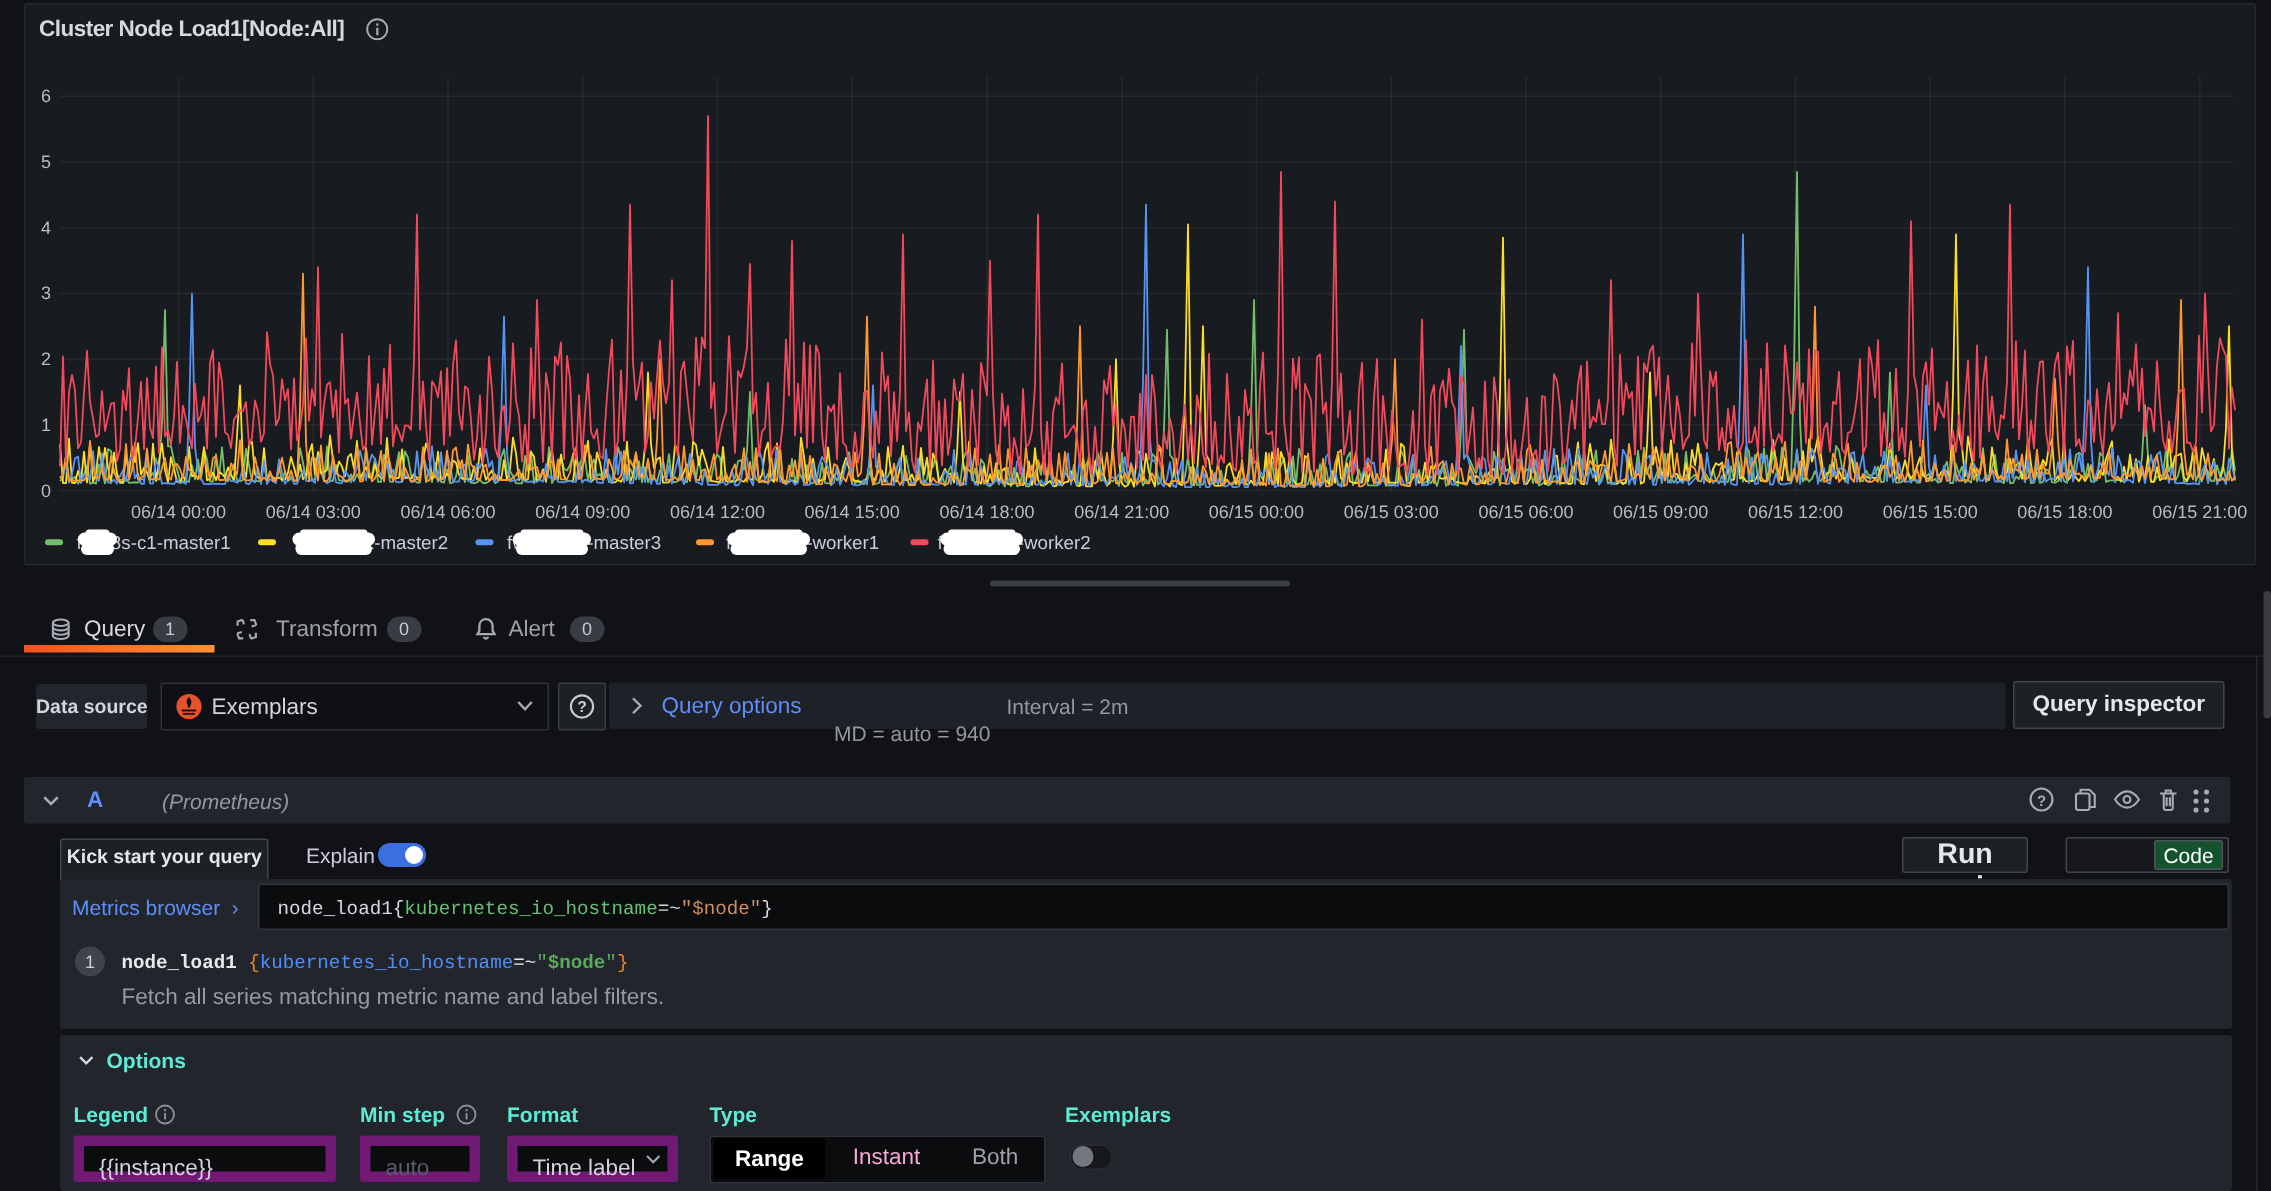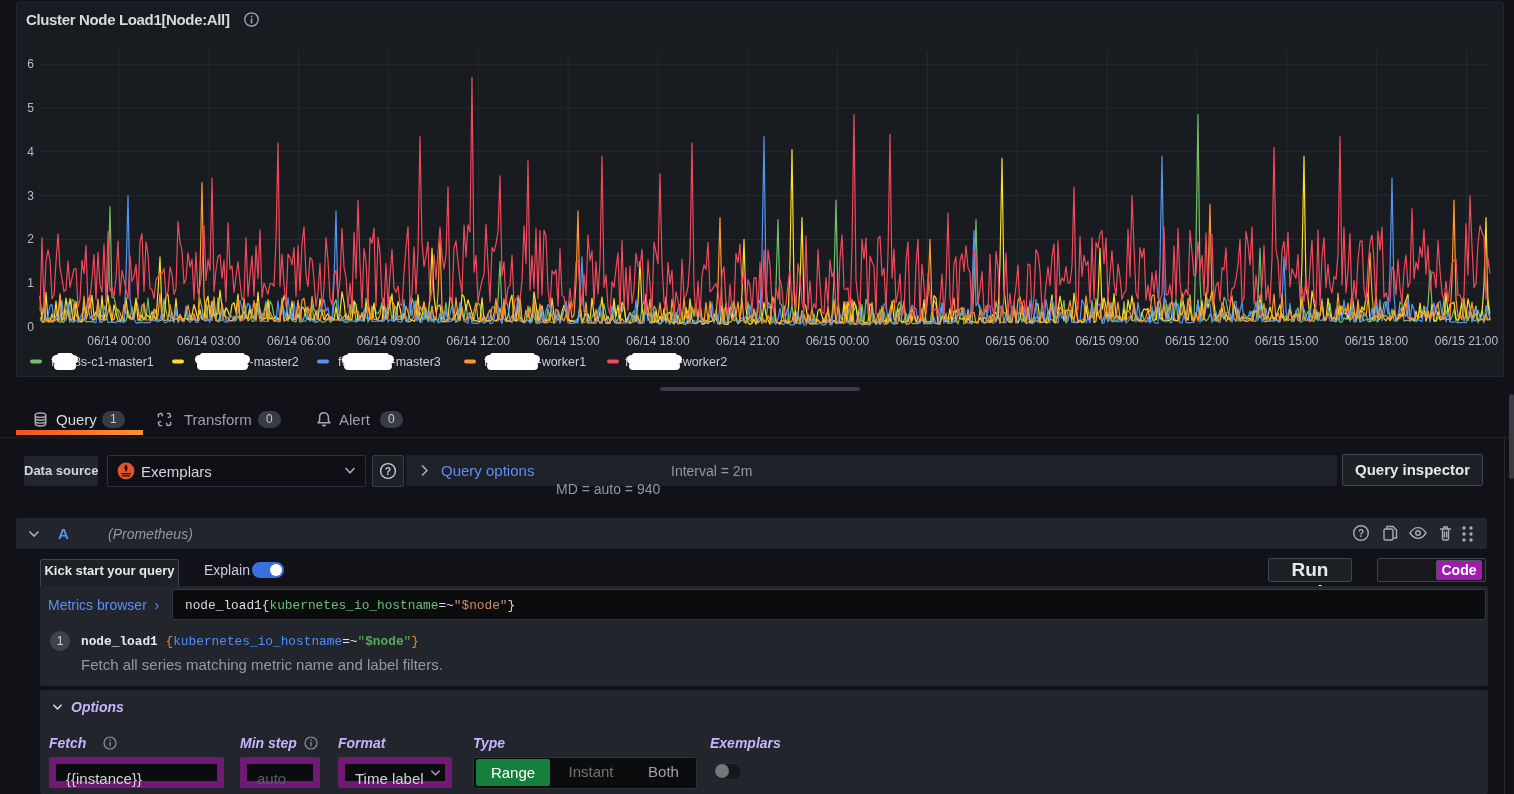--- a/index.html
+++ b/index.html
@@ -10,21 +10,21 @@
   border:1px solid #25272e; border-radius:2px; }
 #ptitle { left:26px; top:11px; font-size:15px; font-weight:bold; color:#d8d9df; letter-spacing:-0.35px; }
 .mono { font-family:"Liberation Mono", monospace; }
 .pill { display:inline-block; background:#3a3c43; color:#c9cad2; border-radius:9px;
   font-size:12px; padding:1px 8px; line-height:15px; }
 .tabtxt { font-size:15px; }
 .btn { position:absolute; background:#1d2025; border:1px solid #42454e; border-radius:2px;
   color:#e6e7ec; font-weight:bold; text-align:center; }
 .inp { position:absolute; background:#0b0c0e; border:7px solid #701a75; border-radius:2px;
   font-size:15px; color:#d3d4db; line-height:29px; padding-left:10px; }
-.lbl { position:absolute; font-size:14px; font-weight:bold; color:#c4b5fd;font-style:italic; }
+.lbl { position:absolute; font-size:14px; font-weight:bold; color:#5eead4; }
 svg.ic { position:absolute; stroke:#a8aab3; fill:none; stroke-width:1.5; }
 </style>
 </head>
 <body>
 <div class="abs" id="panel"></div>
 <div class="abs" id="ptitle">Cluster Node Load1[Node:All]</div>
 <svg class="abs" style="left:244px;top:12px" width="15" height="15" viewBox="0 0 15 15">
   <circle cx="7.5" cy="7.5" r="6.7" fill="none" stroke="#a8aab3" stroke-width="1.3"></circle>
   <rect x="6.8" y="6.5" width="1.5" height="5" fill="#a8aab3"></rect>
   <rect x="6.8" y="3.6" width="1.5" height="1.6" fill="#a8aab3"></rect>
@@ -192,38 +192,38 @@
 </g>
   </svg>
 
 <div class="btn" style="left:40px;top:559px;width:139px;height:40px;font-size:13px;line-height:21px">Kick start your query</div>
 <div class="abs" style="left:204px;top:562px;font-size:14px;color:#ccccdc">Explain</div>
 <div class="abs" style="left:252px;top:562px;width:32px;height:16px;border-radius:8px;background:#3b6fe0"></div>
 <div class="abs" style="left:270px;top:564px;width:12px;height:12px;border-radius:50%;background:#fff"></div>
 <div class="btn" style="left:1268px;top:558px;width:84px;height:24px;font-size:19px;line-height:22px">Run queries</div>
 <div class="abs" style="left:1377px;top:558px;width:109px;height:24px;border:1px solid #42454e;border-radius:2px;background:#16181d"></div>
 <div class="abs" style="left:1390px;top:592px;font-size:14px;color:#5eead4">Builder</div>
-<div class="abs" style="left:1436px;top:560px;width:46px;height:20px;background:#a21caf;border:1px solid #51545c;border-radius:2px;
-  font-size:14px;font-weight:bold;color:#fff;text-align:center;line-height:19px">Code</div>
+<div class="abs" style="left:1436px;top:560px;width:46px;height:20px;background:#14532d;border:1px solid #51545c;border-radius:2px;
+  font-size:14px;font-weight:normal;color:#fff;text-align:center;line-height:19px">Code</div>
 
 <div class="abs" style="left:40px;top:586px;width:1448px;height:100px;background:#22252b;border-radius:2px"></div>
 <div class="abs" style="left:48px;top:597px;font-size:14px;font-weight:500;color:#5e8ef9">Metrics browser &nbsp;›</div>
 <div class="abs" style="left:172px;top:589px;width:1314px;height:31px;background:#0b0c0e;border:1px solid #35373e;border-radius:2px"></div>
 <div class="abs mono" style="left:185px;top:598px;font-size:12.8px;color:#d8d9e0">node_load1{<span style="color:#6abf77">kubernetes_io_hostname</span>=~<span style="color:#d08e62">"$node"</span>}</div>
 <div class="abs" style="left:50px;top:631px;width:20px;height:20px;border-radius:50%;background:#40434a;
   font-size:12px;color:#d0d1d8;text-align:center;line-height:20px">1</div>
 <div class="abs mono" style="left:81px;top:634px;font-size:12.8px"><b style="color:#e8e9ee">node_load1</b> <span style="color:#e8852c">{</span><span style="color:#4d8eff">kubernetes_io_hostname</span><span style="color:#e8e9ee">=~</span><span style="color:#57ab5a">"<b>$node</b>"</span><span style="color:#e8852c">}</span></div>
 <div class="abs" style="left:81px;top:656px;font-size:15px;color:#9698a3">Fetch all series matching metric name and label filters.</div>
 
 <div class="abs" style="left:40px;top:690px;width:1448px;height:104px;background:#22252b;border-radius:2px"></div>
 <svg class="ic" style="left:52px;top:703px" width="11" height="8" viewBox="0 0 12 8">
     <path d="M1.5 1.5 L6 6 L10.5 1.5" stroke-width="1.7" stroke="#d5d6dd"></path>
   </svg>
 <div class="lbl" style="left:71px;top:699px">Options</div>
-<div class="lbl" style="left:49px;top:735px">Fetch</div>
+<div class="lbl" style="left:49px;top:735px">Legend</div>
 <svg class="abs" style="left:103px;top:736px" width="14" height="14" viewBox="0 0 14 14">
     <circle cx="7" cy="7" r="6" fill="none" stroke="#8e9099" stroke-width="1.2"></circle>
     <rect x="6.4" y="6" width="1.3" height="4.3" fill="#8e9099"></rect>
     <rect x="6.4" y="3.4" width="1.3" height="1.4" fill="#8e9099"></rect>
   </svg>
 <div class="lbl" style="left:240px;top:735px">Min step</div>
 <svg class="abs" style="left:304px;top:736px" width="14" height="14" viewBox="0 0 14 14">
     <circle cx="7" cy="7" r="6" fill="none" stroke="#8e9099" stroke-width="1.2"></circle>
     <rect x="6.4" y="6" width="1.3" height="4.3" fill="#8e9099"></rect>
     <rect x="6.4" y="3.4" width="1.3" height="1.4" fill="#8e9099"></rect>
@@ -231,21 +231,21 @@
 <div class="lbl" style="left:338px;top:735px">Format</div>
 <div class="lbl" style="left:473px;top:735px">Type</div>
 <div class="lbl" style="left:710px;top:735px">Exemplars</div>
 <div class="inp" style="left:49px;top:757px;width:175px;height:31px">{{instance}}</div>
 <div class="inp" style="left:240px;top:757px;width:80px;height:31px;color:#5a5d66">auto</div>
 <div class="inp" style="left:338px;top:757px;width:114px;height:31px">Time label</div>
 <svg class="ic" style="left:430px;top:769px" width="11" height="8" viewBox="0 0 12 8">
     <path d="M1.5 1.5 L6 6 L10.5 1.5" stroke-width="1.5"></path>
   </svg>
 <div class="abs" style="left:473px;top:757px;width:224px;height:32px;background:#0b0c0e;border:1px solid #2f3138;border-radius:2px"></div>
-<div class="abs" style="left:476px;top:759px;width:74px;height:27px;background:#15803d;border-radius:2px;
-  font-size:15px;font-weight:normal;color:#fff;text-align:center;line-height:27px">Range</div>
-<div class="abs" style="left:556px;top:763px;width:70px;font-size:15px;color:#737373;text-align:center">Instant</div>
+<div class="abs" style="left:476px;top:759px;width:74px;height:27px;background:#000000;border-radius:2px;
+  font-size:15px;font-weight:bold;color:#fff;text-align:center;line-height:27px">Range</div>
+<div class="abs" style="left:556px;top:763px;width:70px;font-size:15px;color:#f9a8d4;text-align:center">Instant</div>
 <div class="abs" style="left:636px;top:763px;width:55px;font-size:15px;color:#9fa1a9;text-align:center">Both</div>
 <div class="abs" style="left:713px;top:763px;width:29px;height:17px;border-radius:9px;background:#17181d;border:1px solid #2b2d33"></div>
 <div class="abs" style="left:715px;top:764px;width:14px;height:14px;border-radius:50%;background:#74777f"></div>
 
 <div class="abs" style="left:1504px;top:438px;width:1px;height:356px;background:#26282c"></div>
 <div class="abs" style="left:1509px;top:394px;width:5px;height:85px;border-radius:2.5px;background:#3b3b43"></div>
 
 </body></html>

